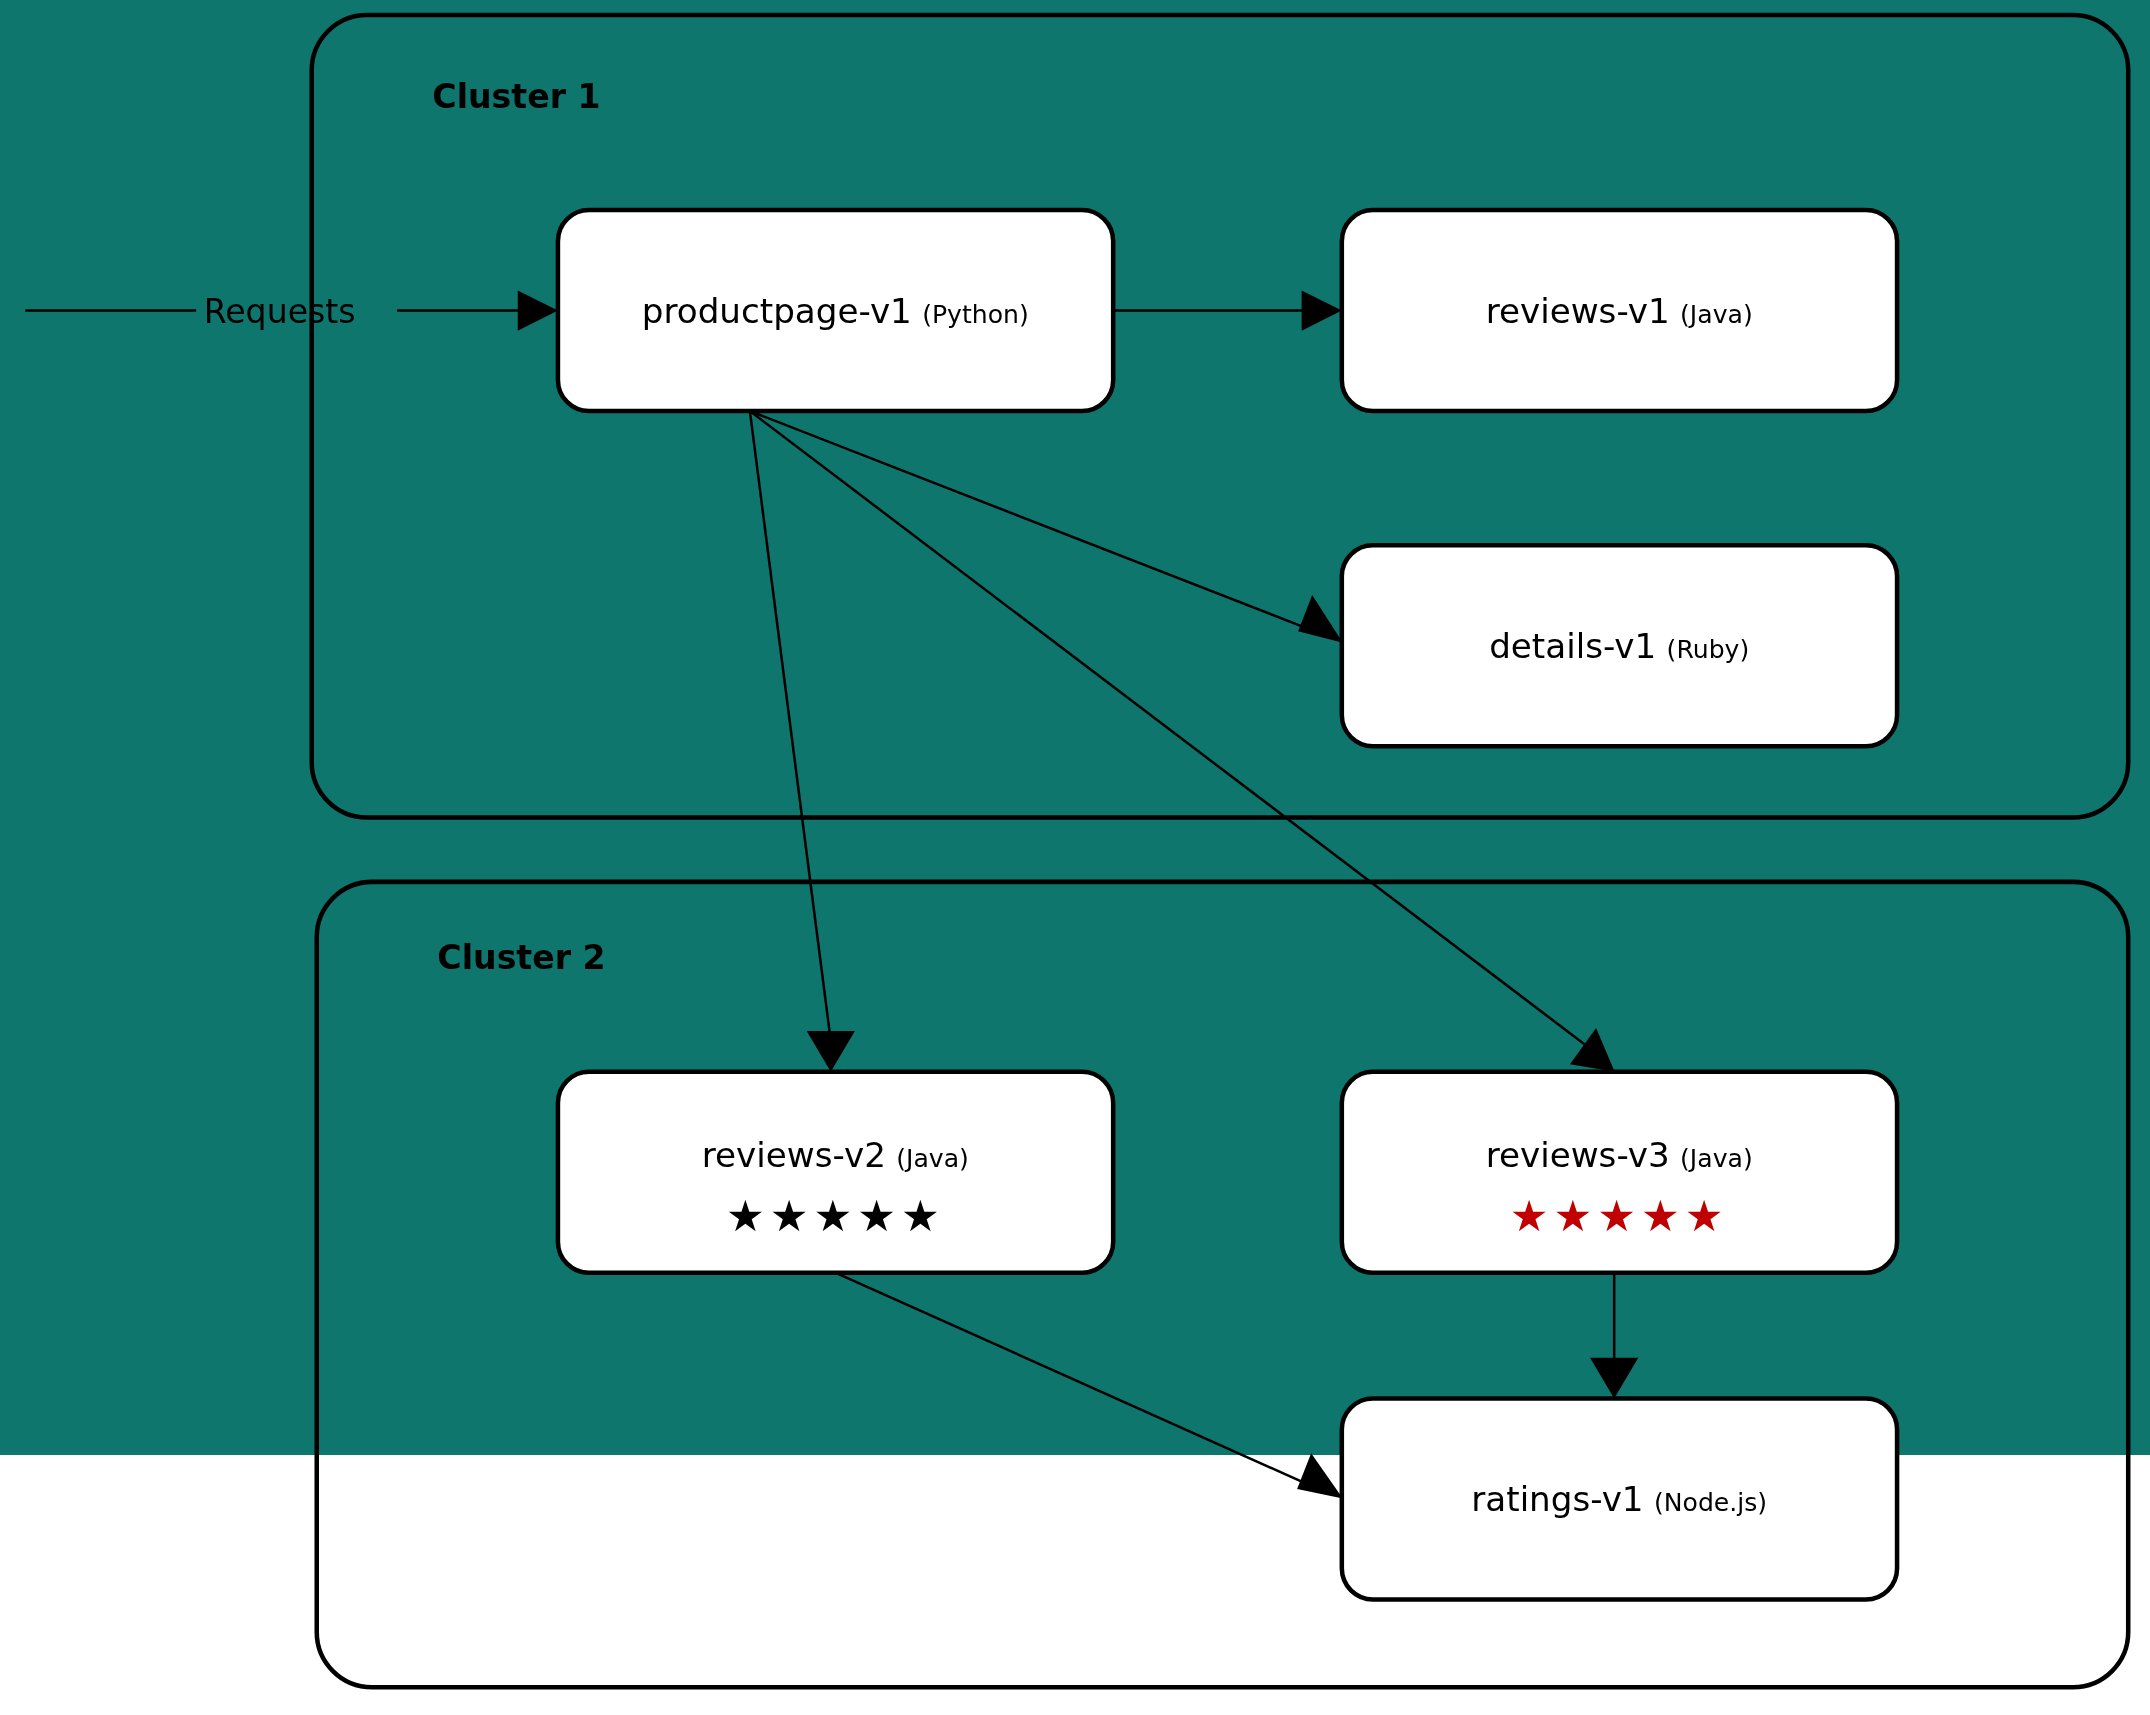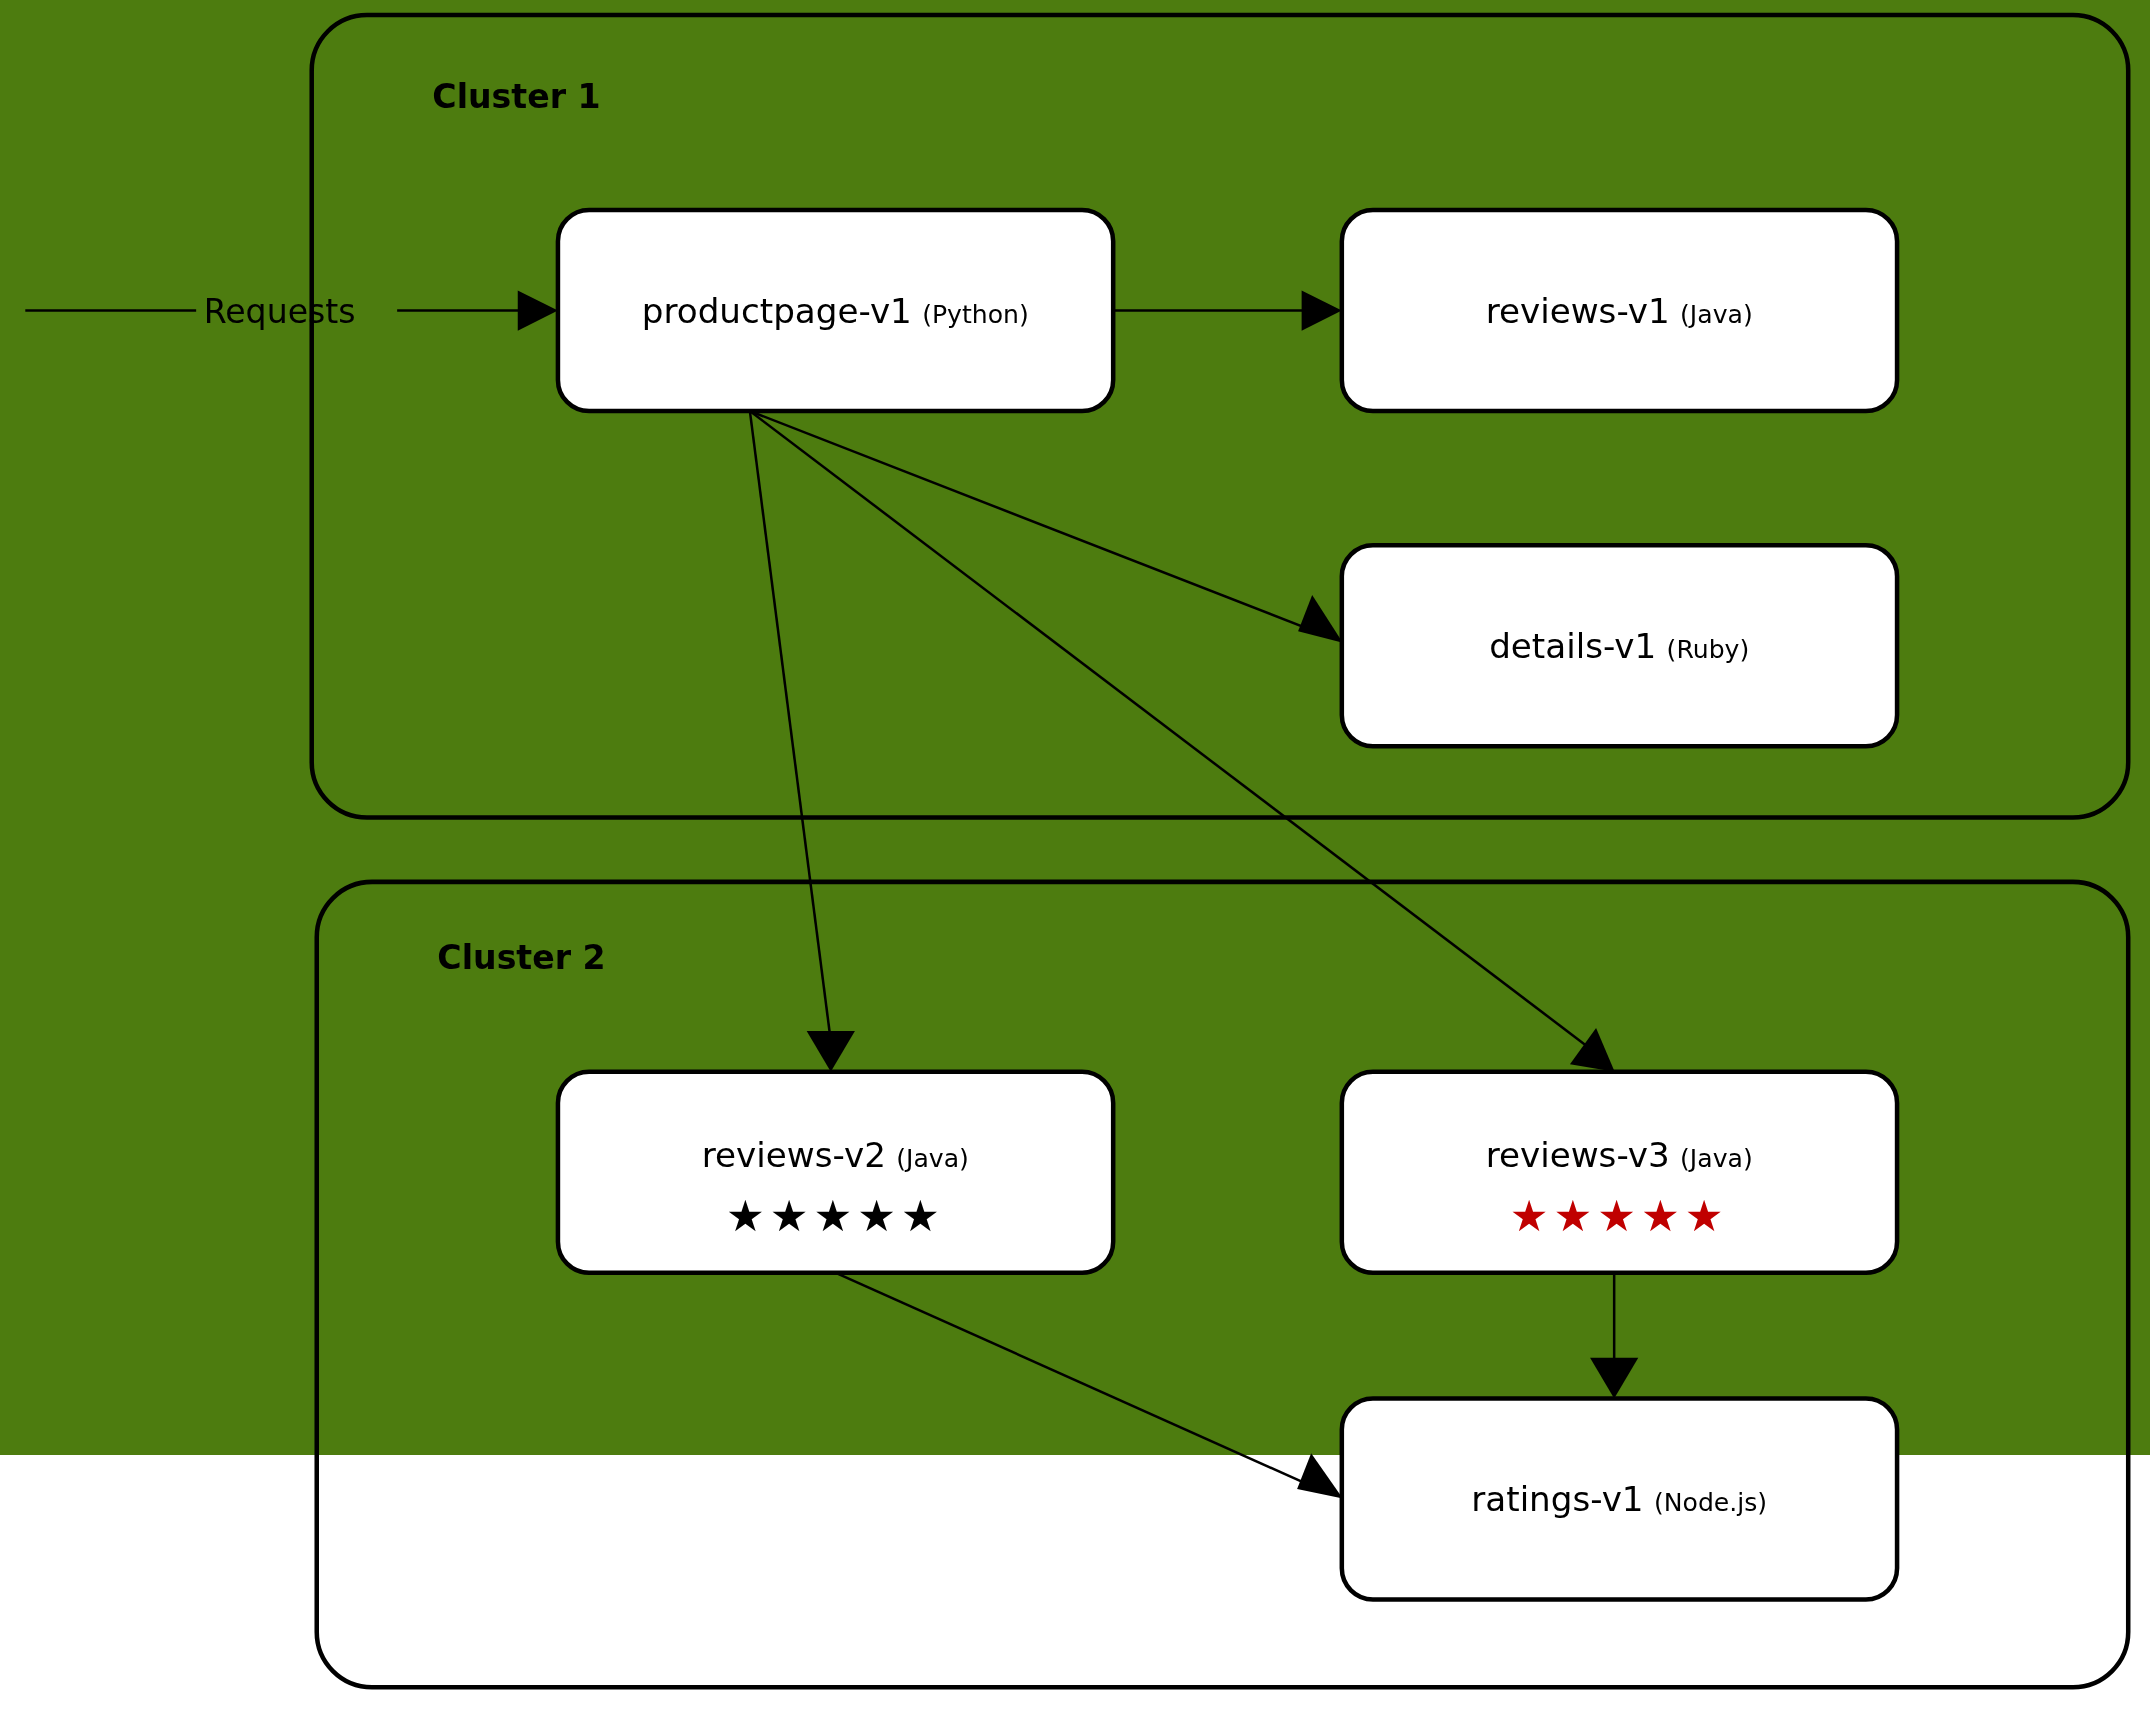--- a/index.html
+++ b/index.html
@@ -10,21 +10,21 @@
   body {
     width: 2151px;
     height: 1715px;
     overflow: hidden;
     font-family: "DejaVu Sans", "Liberation Sans", sans-serif;
   }
   #diagram-root {
     position: relative;
     width: 2151px;
     height: 1455px;
-    background: #4d7c0f;
+    background: #0f766e;
   }
   svg.canvas {
     position: absolute;
     top: 0;
     left: 0;
     width: 2151px;
     height: 1715px;
     display: block;
   }
   .cluster-outline {

